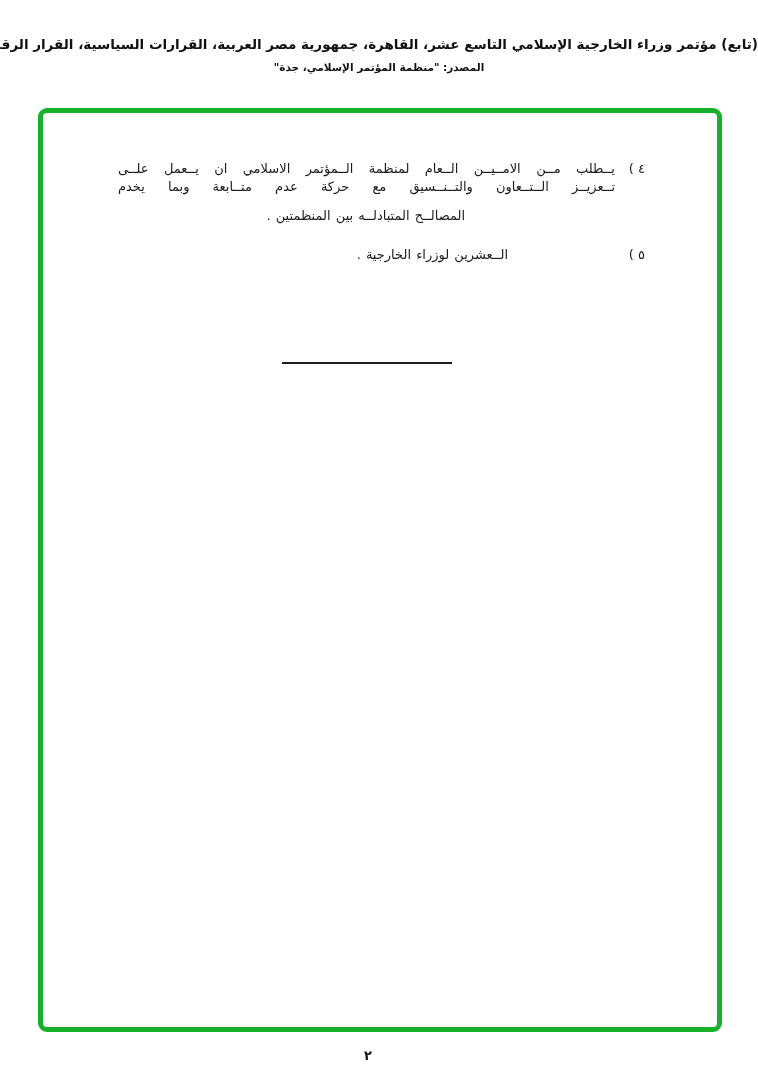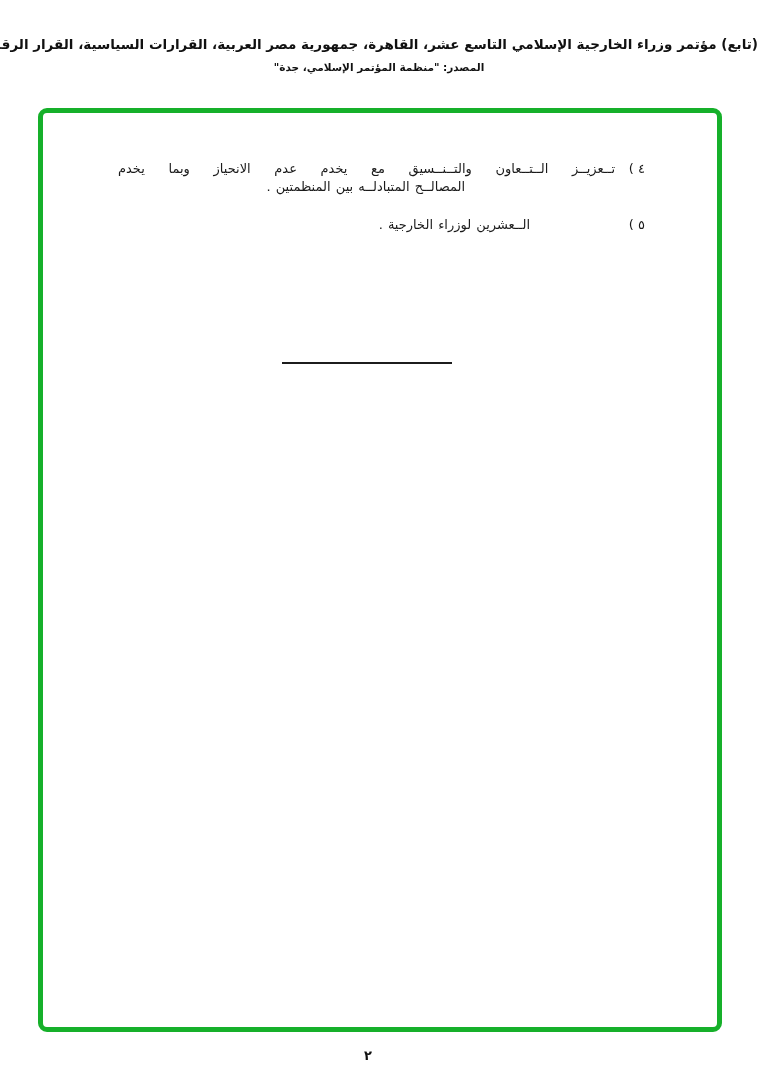--- a/index.html
+++ b/index.html
@@ -83,22 +83,22 @@
     display: block;
     text-align: justify;
     text-align-last: justify;
     word-spacing: 1px;
   }
   .ln.last {
     text-align-last: right;
   }
   .item-4 .ln.last { margin-left: 0; padding-right: 10px; margin-right: 0; text-align-last: right; }
   .item-4 .ln.last { padding-right: 0; margin-right: 0; }
-  .item-4 .lines .ln.last { margin-right: 150px; }
-  .item-5 .lines .ln.last { margin-right: 85px; }
+  .item-4 .lines .ln.last { margin-right: 150px; margin-top: 12px; }
+  .item-5 .lines .ln.last { margin-right: 107px; }
 
   
   .divider {
     position: absolute;
     top: 249px;
     left: 239px;
     width: 170px;
     height: 0;
     border-top: 2px solid #1c1c1c;
   }
@@ -125,21 +125,22 @@
     <div class="header-source">المصدر:  "منظمة المؤتمر الإسلامي، جدة"</div>
   </div>
 
   <div class="green-box">
 
     <div class="doc-text">
 
       <div class="item item-4">
         <span class="marker">٤ )</span>
         <span class="lines">
-          <span class="ln">تــعزيــز الــتــعاون والتــنــسيق مع يخدم عدم الانحياز وبما يخدم</span>
+          <span class="ln">يــطلب مــن الامــيــن الــعام لمنظمة الــمؤتمر الاسلامي ان يــعمل علــى</span>
+          <span class="ln">تــعزيــز الــتــعاون والتــنــسيق مع حركة عدم متــابعة وبما يخدم</span>
           <span class="ln last">المصالــح المتبادلــه بين المنظمتين .</span>
         </span>
       </div>
 
       <div class="item item-5">
         <span class="marker">٥ )</span>
         <span class="lines">
           <span class="ln last">الــعشرين لوزراء الخارجية .</span>
         </span>
       </div>

